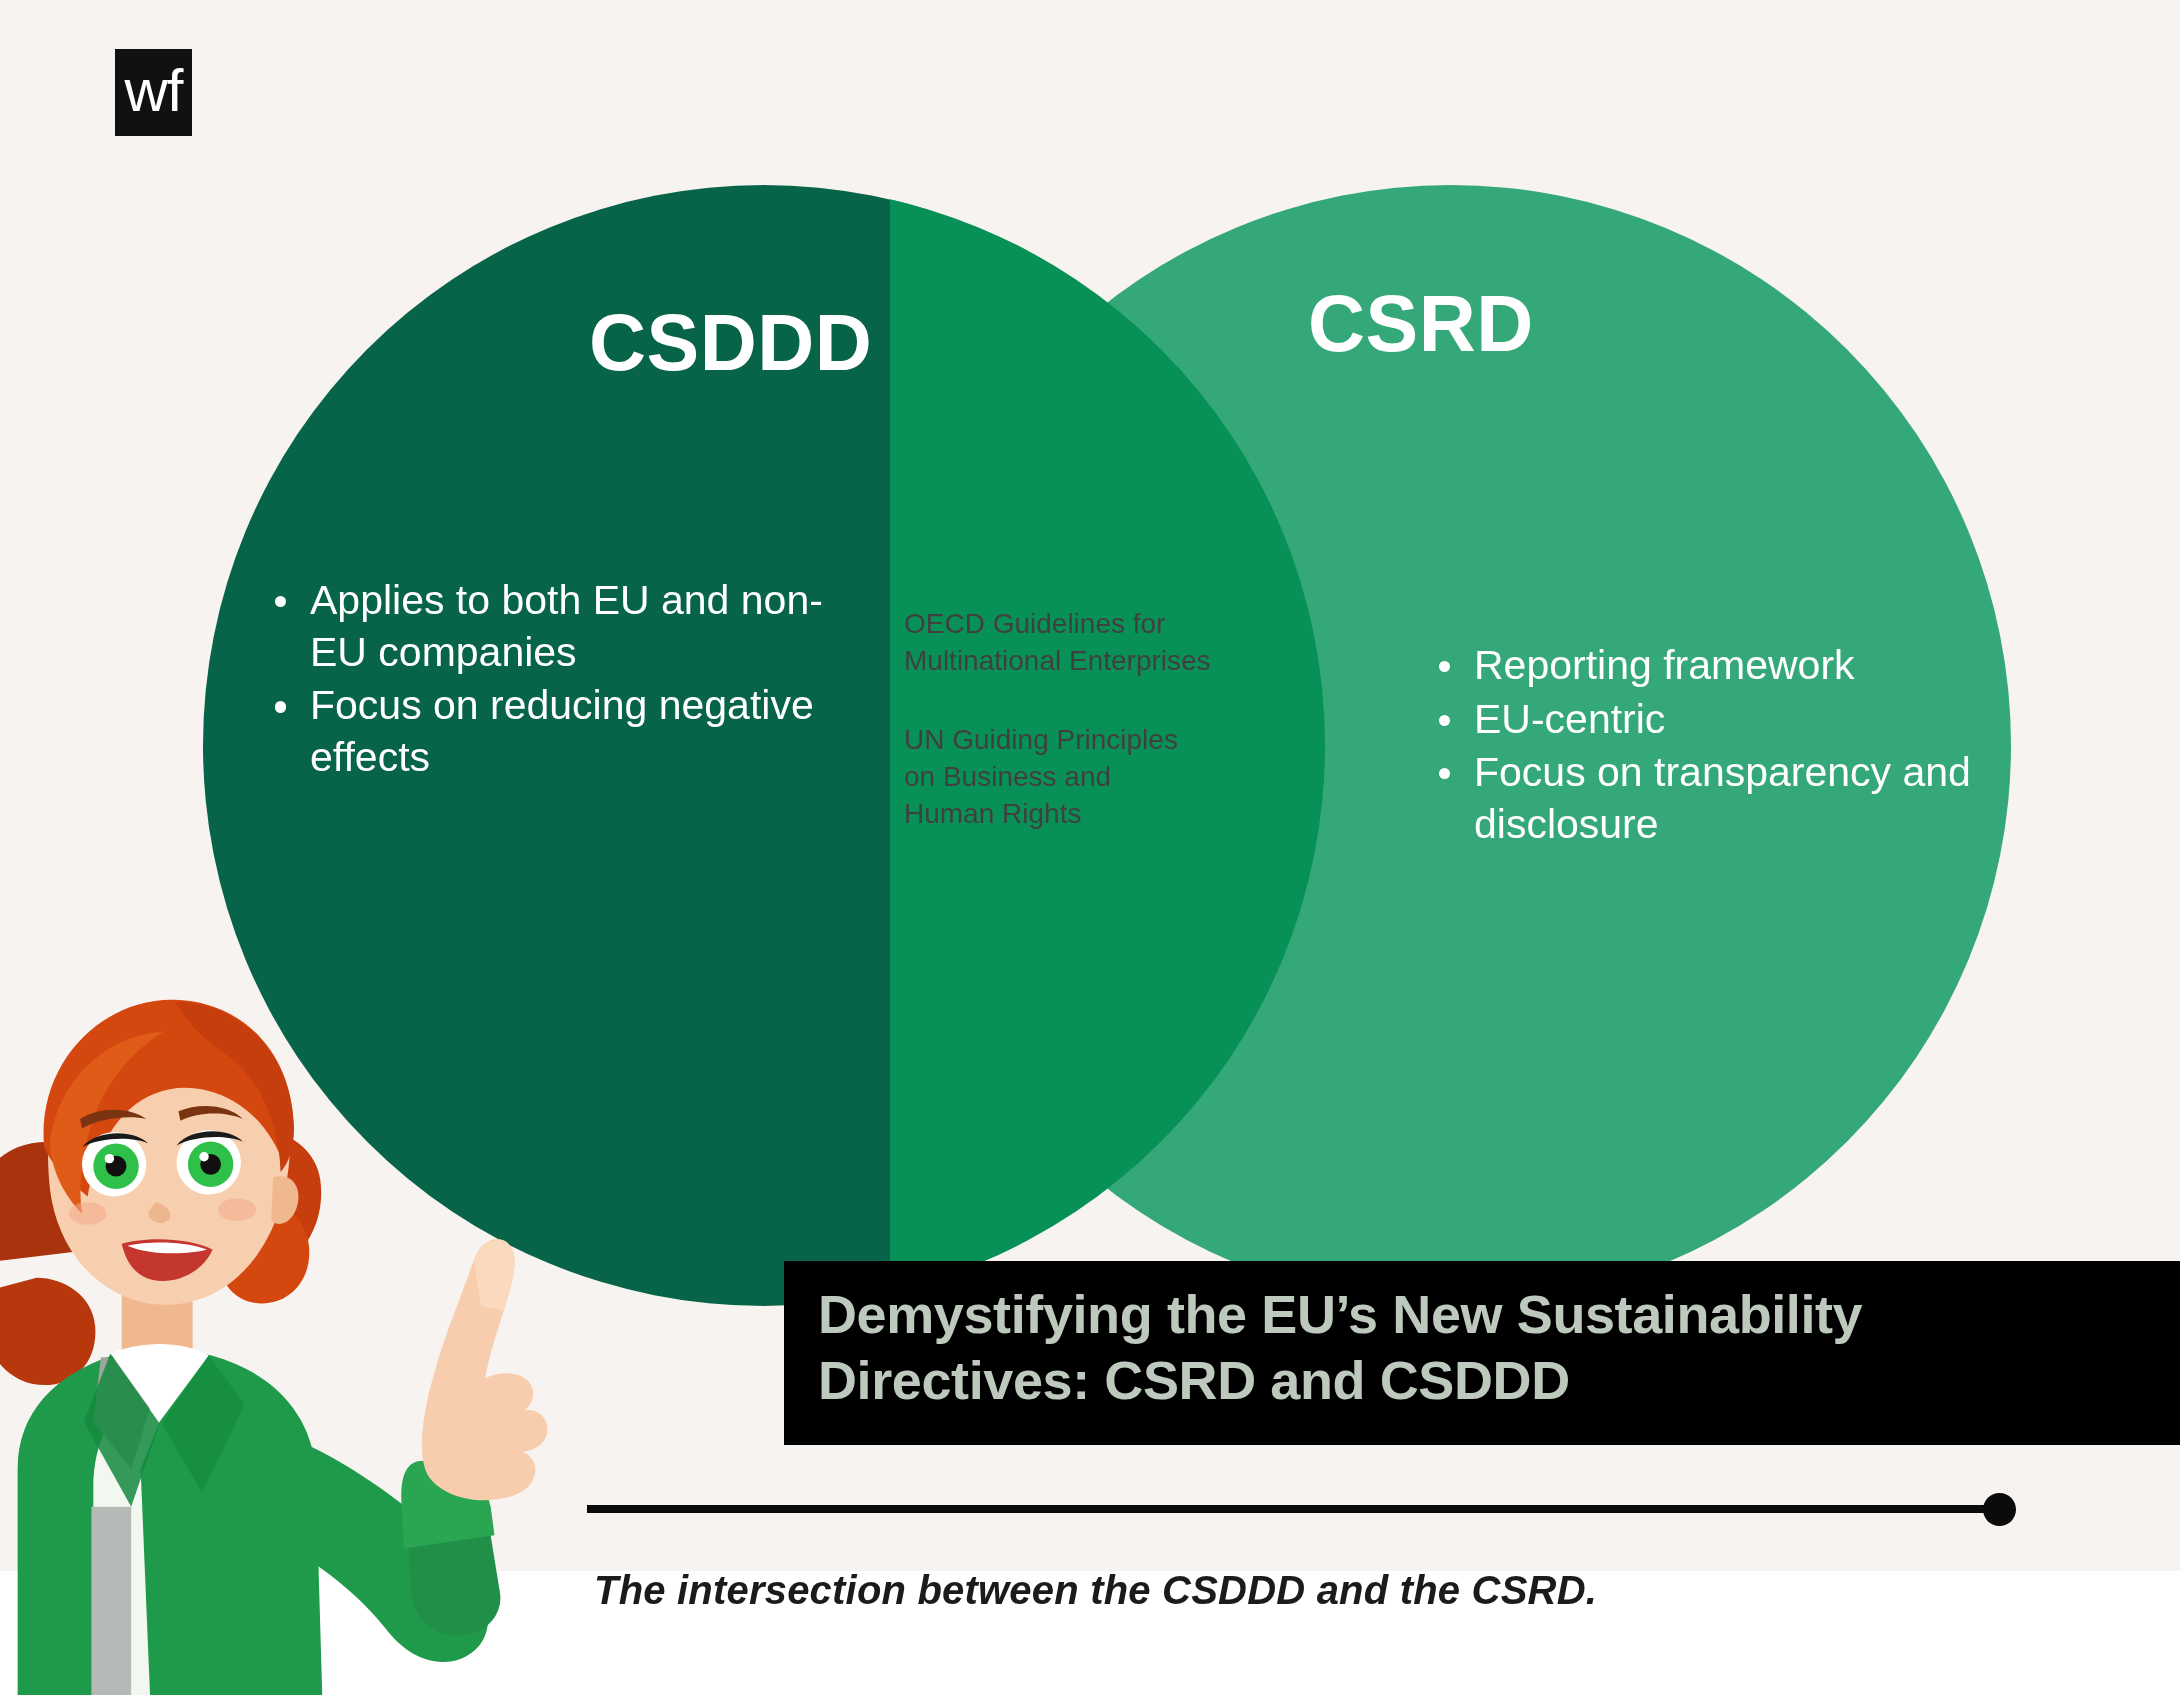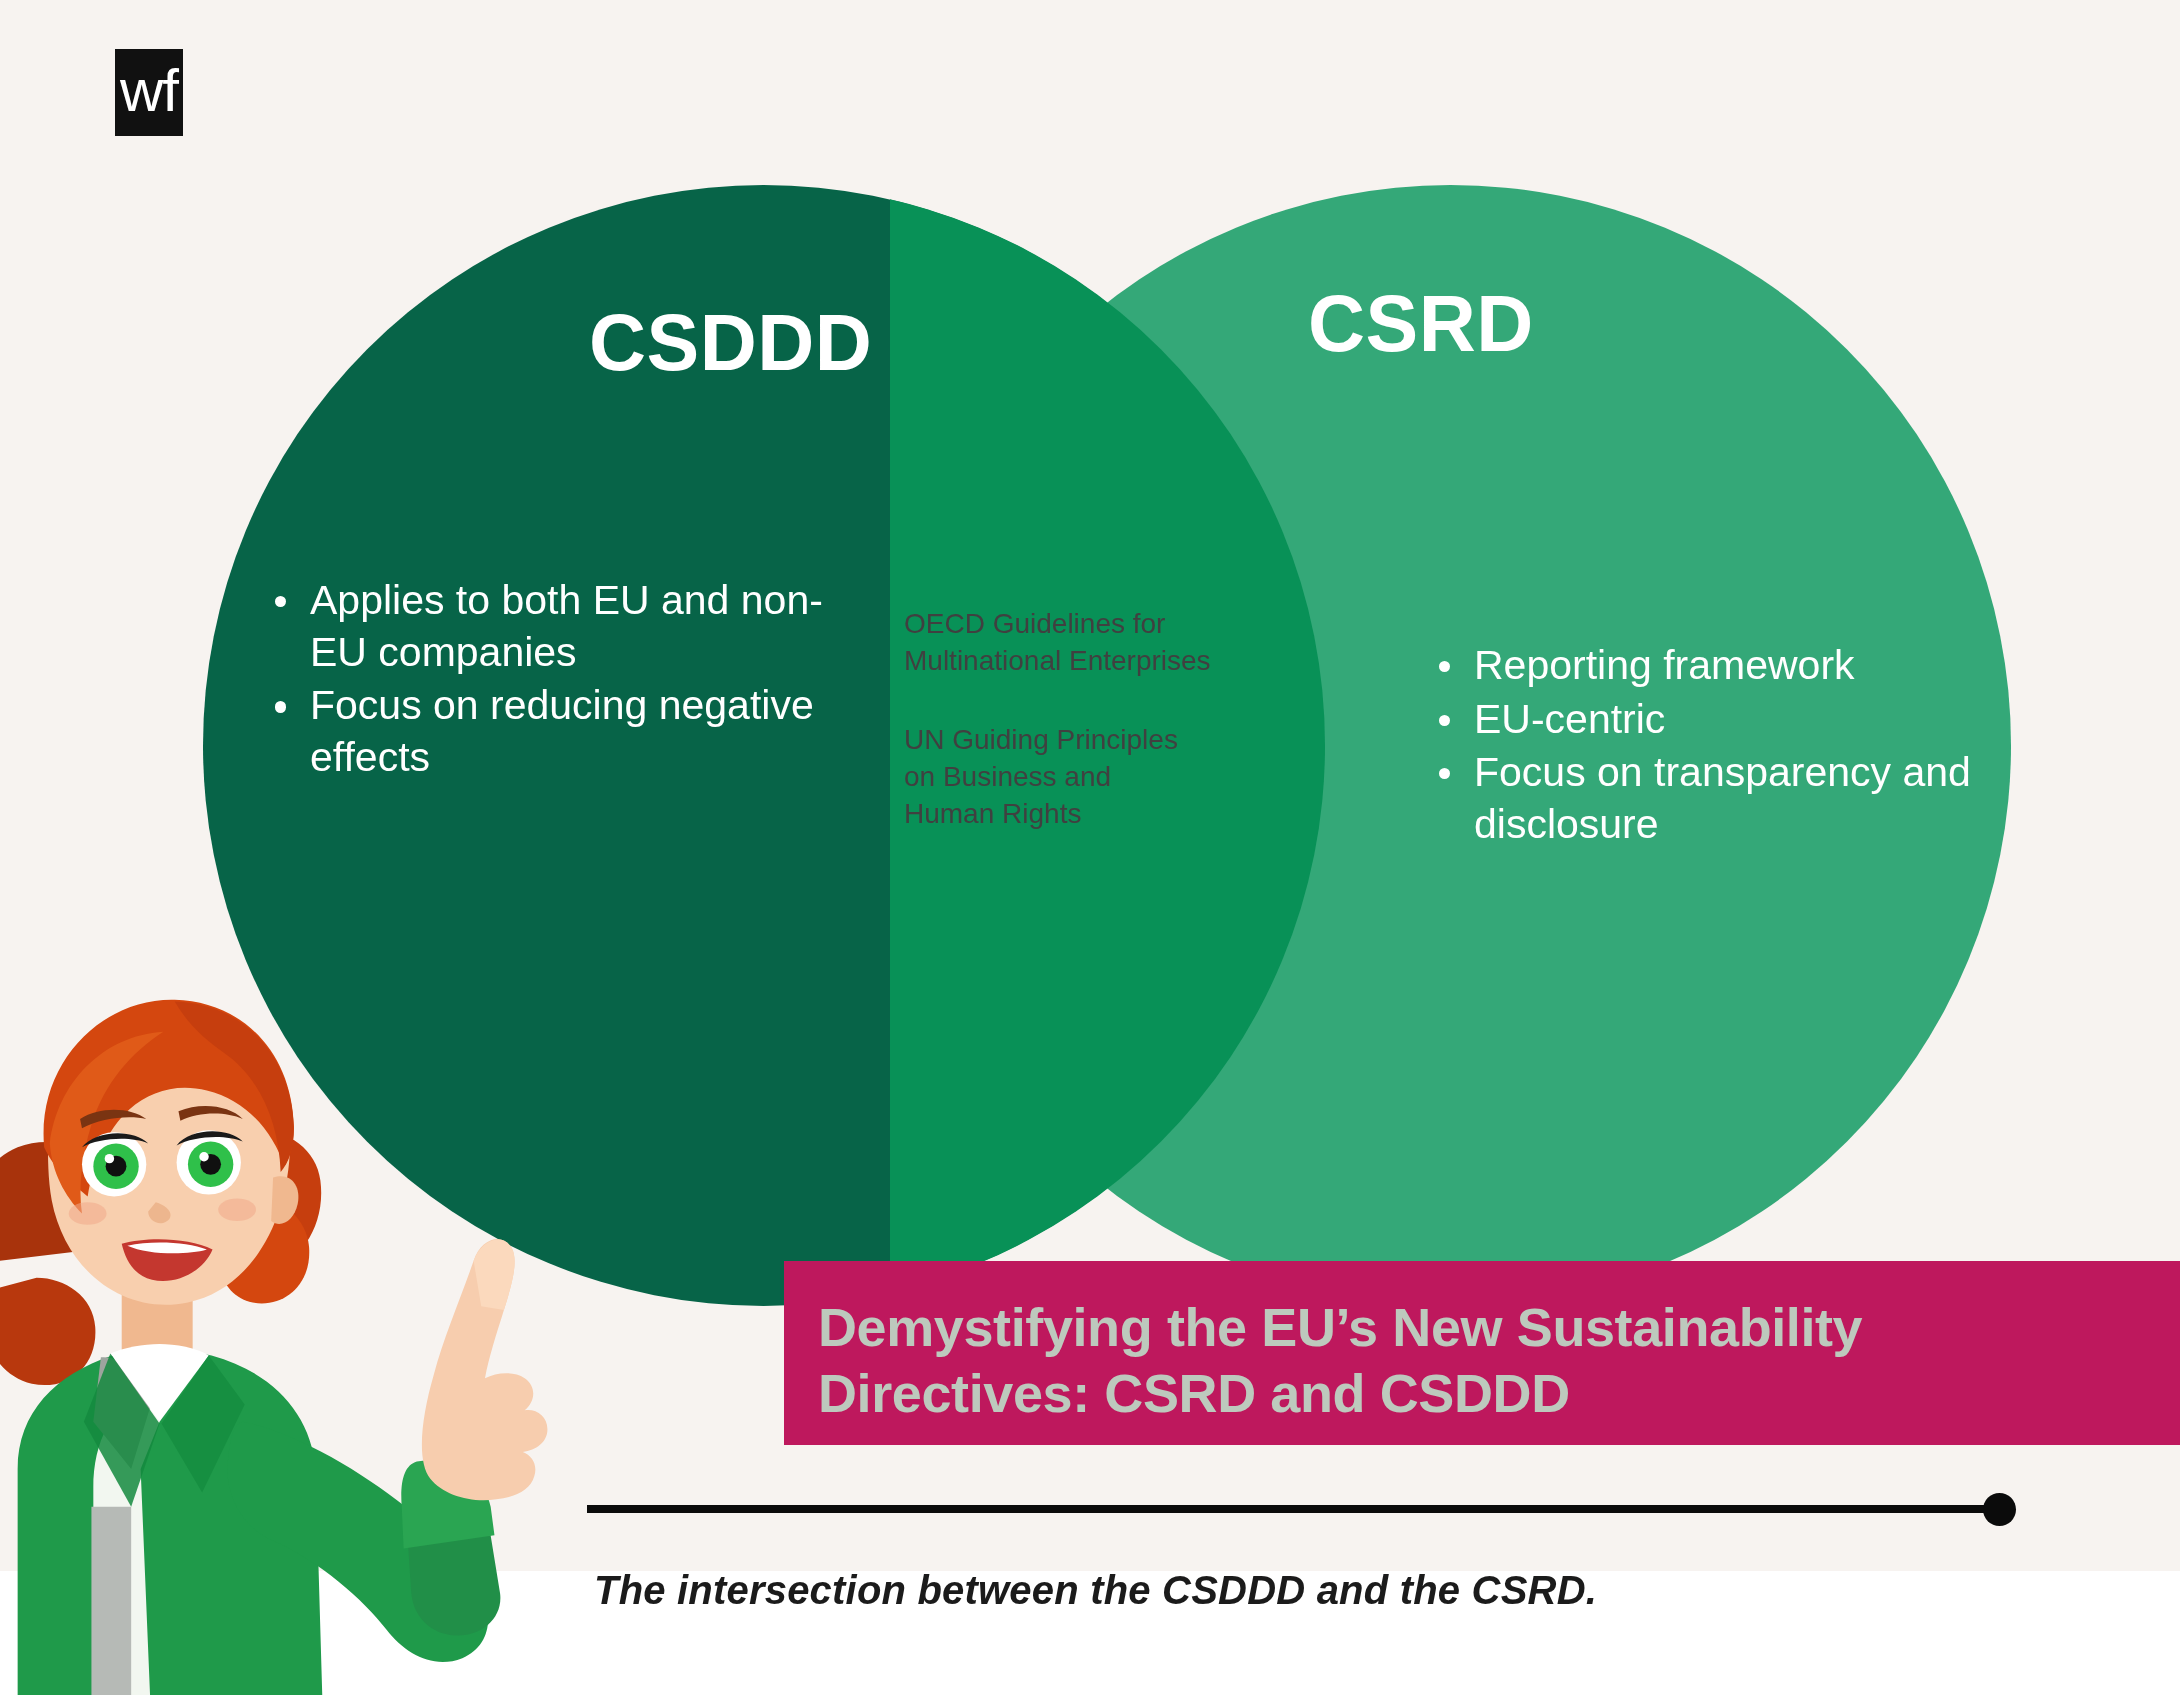--- a/index.html
+++ b/index.html
@@ -23,21 +23,21 @@
     width: 2180px;
     height: 1571px;
     background: #f7f3f0;
   }
 
   
   .logo {
     position: absolute;
     left: 115px;
     top: 49px;
-    width: 68px;
+    width: 77px;
     height: 87px;
     background: #111111;
     display: flex;
     align-items: center;
     justify-content: center;
   }
   .logo-text {
     color: #ffffff;
     font-family: "Liberation Sans", sans-serif;
     font-size: 60px;
@@ -132,23 +132,23 @@
   .overlap-text p { margin: 0; }
   .overlap-gap { height: 42px; }
 
   
   .banner {
     position: absolute;
     left: 784px;
     top: 1261px;
     width: 1397px;
     height: 184px;
-    background: #be185d;
+    background: #000000;
     box-sizing: border-box;
-    padding: 34px 0 0 34px;
+    padding: 21px 0 0 34px;
   }
   .banner-text {
     color: #bdc9bd;
     font-weight: 700;
     font-size: 54px;
     line-height: 1.22;
     letter-spacing: -0.4px;
   }
 
   

